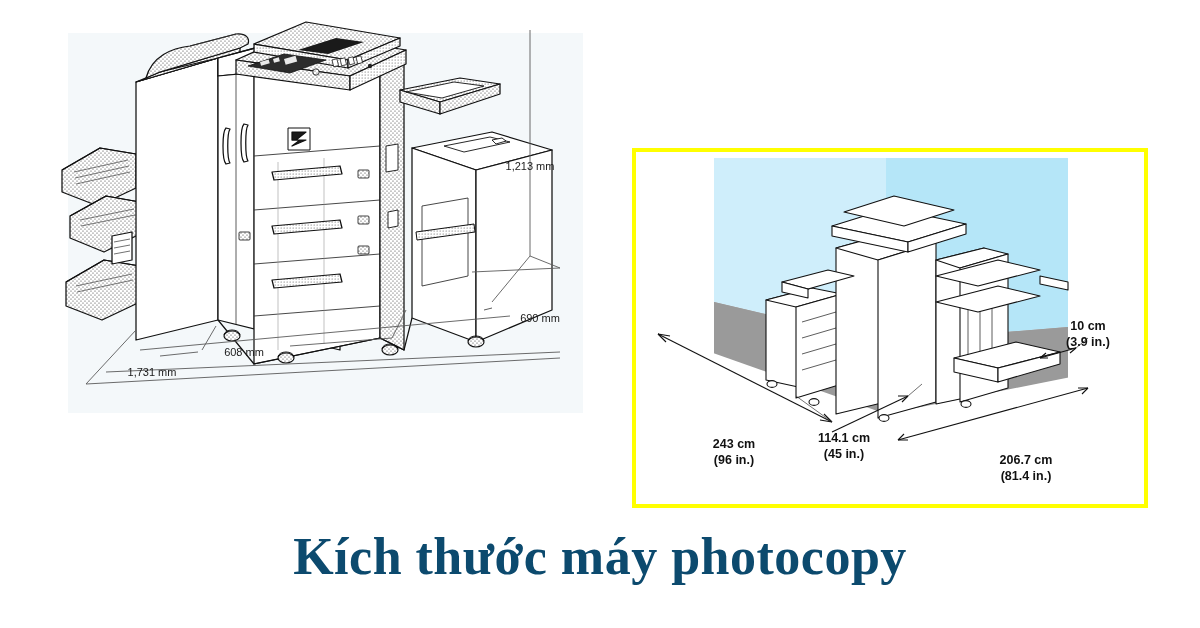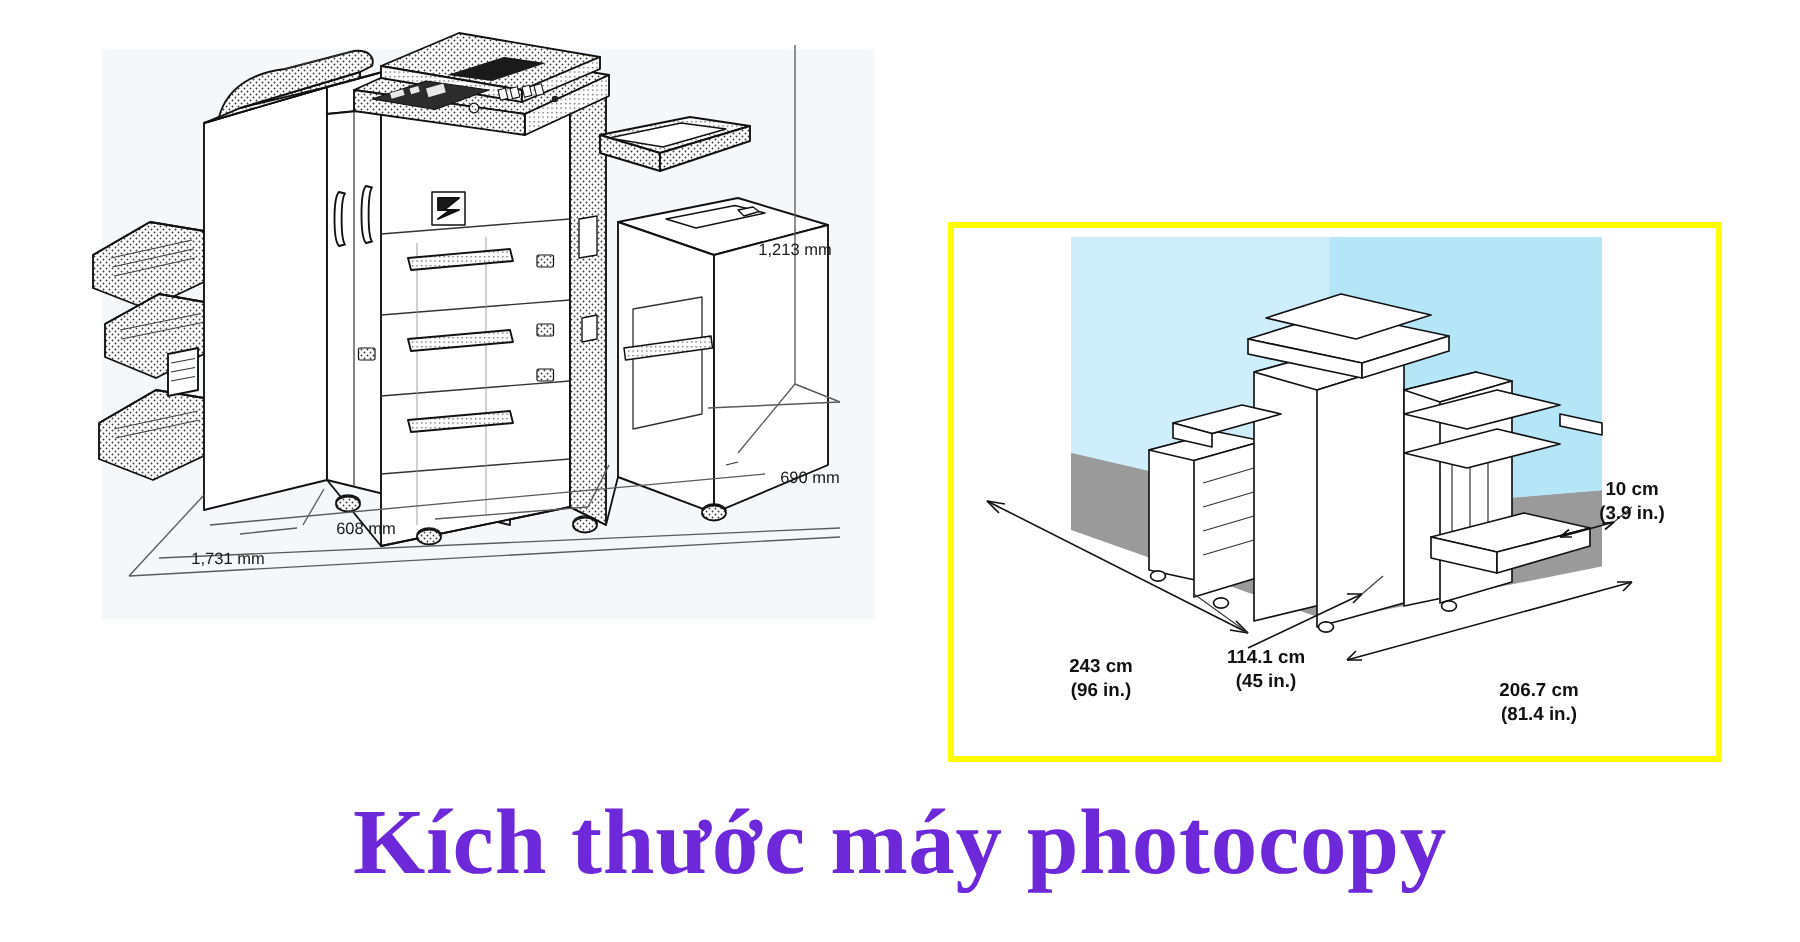--- a/index.html
+++ b/index.html
@@ -28,23 +28,23 @@
     box-sizing:border-box;
   }
   .right-svg{position:absolute;left:0;top:0;width:508px;height:352px;}
 
   
   .caption{
     position:absolute;left:0;top:524px;width:1200px;
     text-align:center;
     font-family:"Liberation Serif", serif;
     font-weight:bold;
-    font-size:62px;
+    font-size:52px;
     letter-spacing:0.5px;
-    color:#6d28d9;
+    color:#0c4a6e;
     line-height:1.25;
     white-space:nowrap;
   }
 
   
   .dimtext{font-family:"Liberation Sans", sans-serif;font-size:11px;fill:#1a1a1a;}
   .dimtext-r{font-family:"Liberation Sans", sans-serif;font-size:12.5px;fill:#111111;font-weight:bold;}
 </style>
 </head>
 <body>

